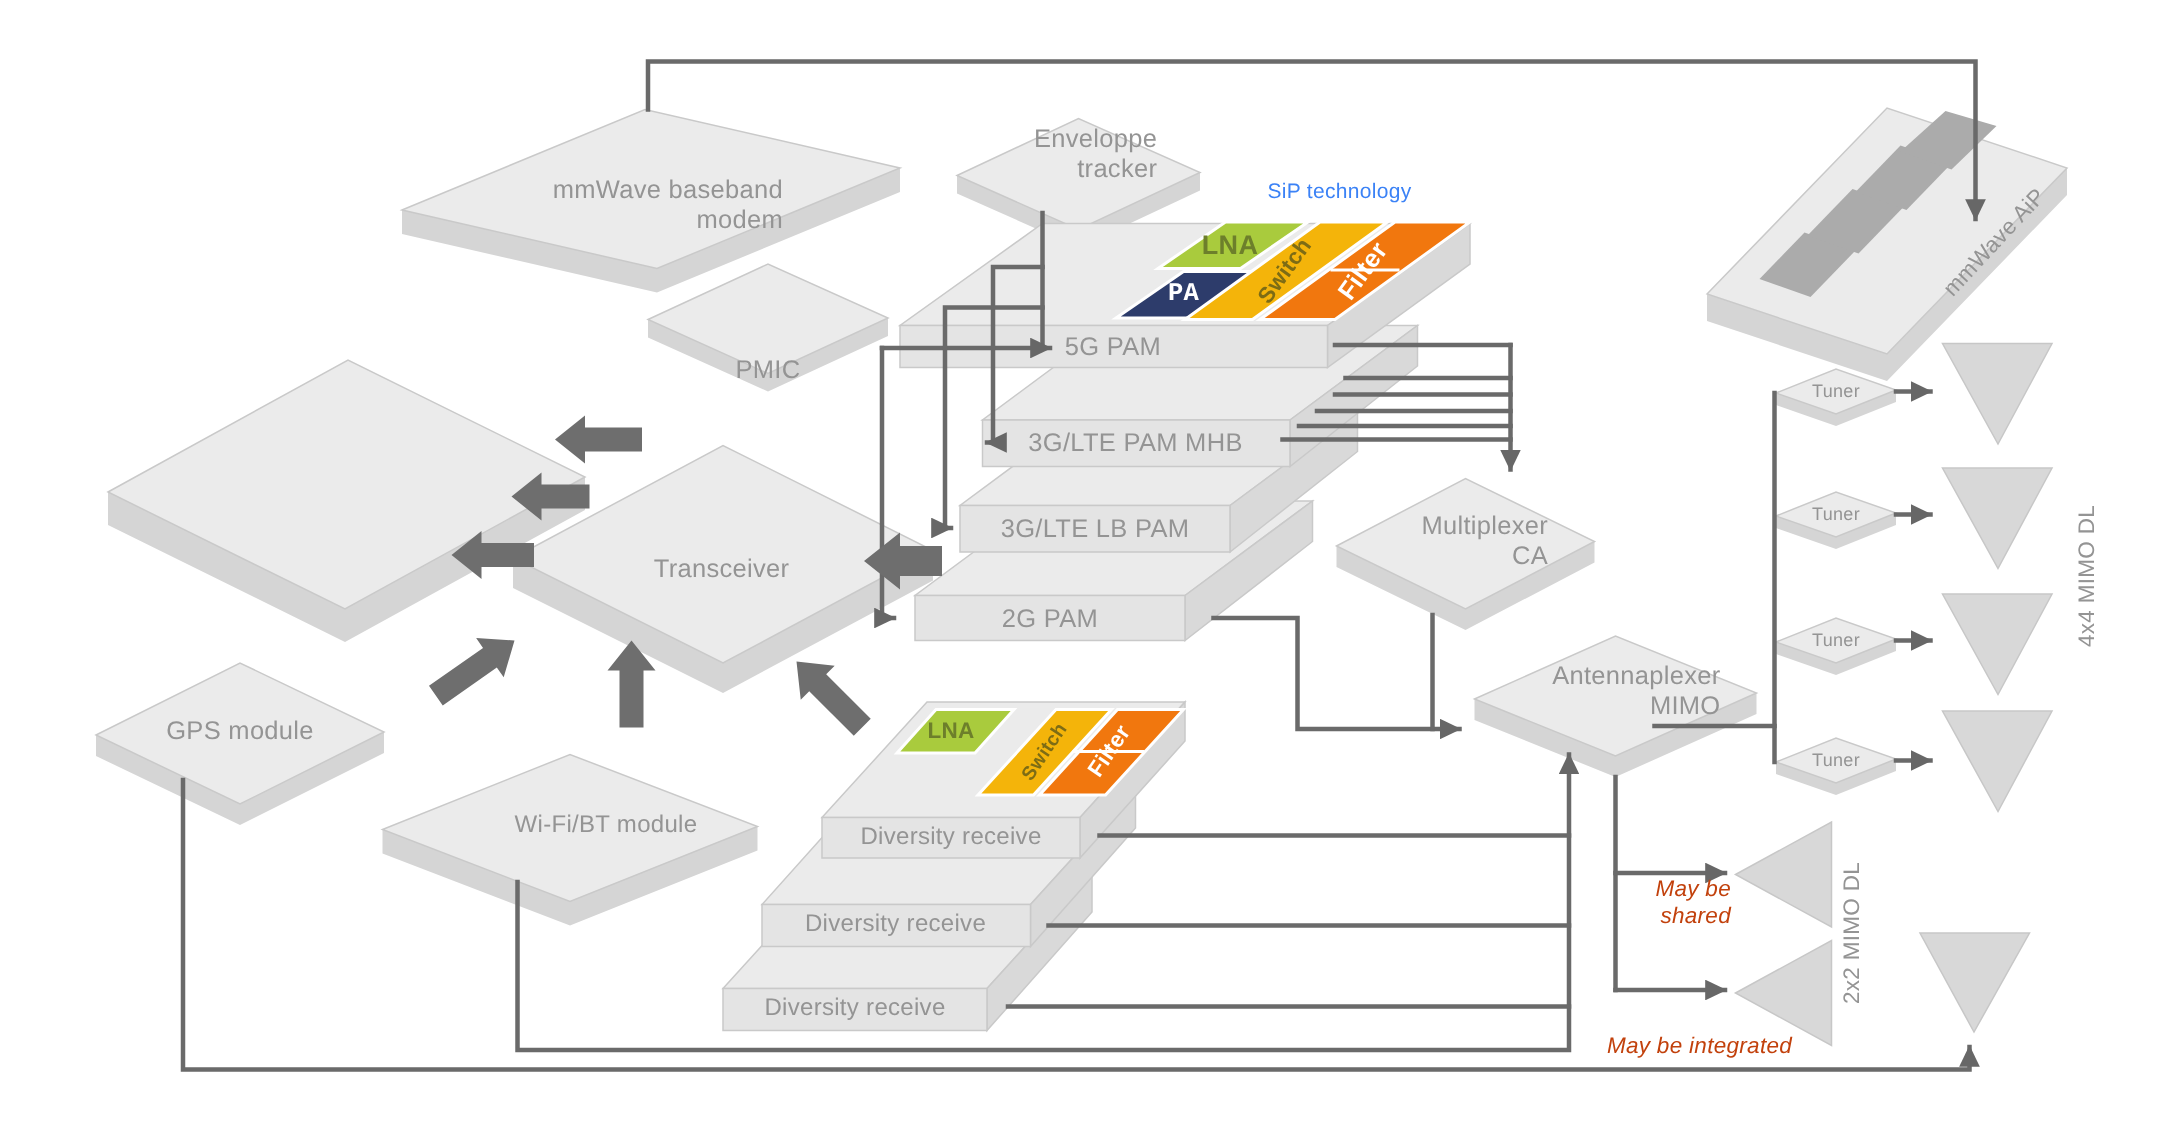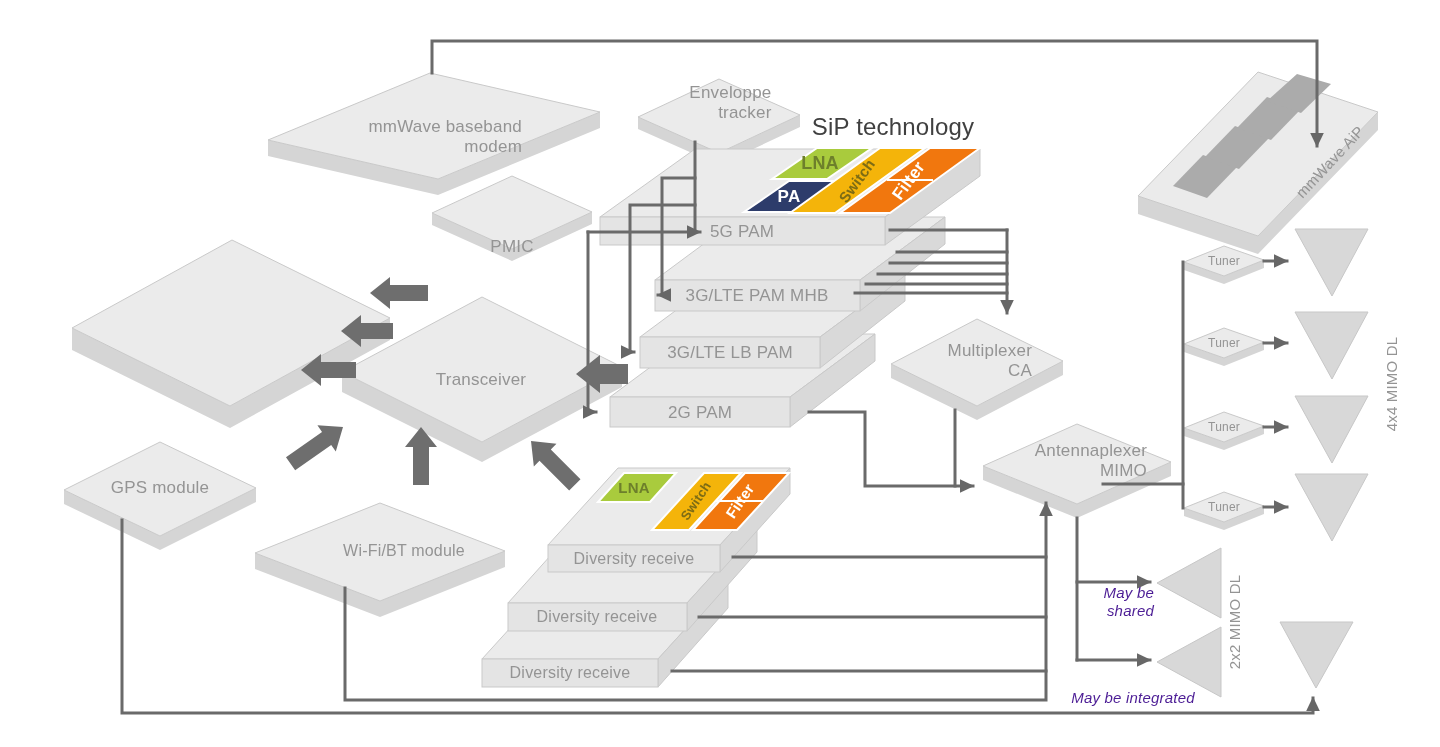--- a/index.html
+++ b/index.html
@@ -4,22 +4,22 @@
 <style>
   html,body{margin:0;padding:0;background:#ffffff;}
   .stage{position:relative;width:1440px;height:747px;background:#ffffff;overflow:hidden;
          font-family:"Liberation Sans", sans-serif;}
   svg{position:absolute;left:0;top:0;}
   .labels{position:absolute;left:0;top:0;width:100%;height:100%;pointer-events:none;}
   .lbl{position:absolute;transform:translate(-50%,-50%);color:#949494;font-size:17px;
        line-height:1.18;text-align:center;white-space:nowrap;letter-spacing:.2px;}
   .wrap{white-space:normal;text-align:right;}
   .small{font-size:12px;}
-  .note{font-style:italic;font-size:15px;color:#4c1d95;}
-  .sip-title{font-size:24px;color:#404040;}
+  .note{font-style:italic;font-size:15px;color:#c2410c;}
+  .sip-title{font-size:14px;color:#3b82f6;}
   .chip-lbl{font-size:18px;font-weight:bold;}
   .rot90{transform:translate(-50%,-50%) rotate(-90deg);}
 </style>
 </head>
 <body>
 
 <div class="stage">
 
 <svg width="1440" height="747" viewBox="0 0 1440 747">
   <defs>
@@ -232,21 +232,21 @@
   <div class="lbl" style="left:570px;top:673px;font-size:16px;">Diversity receive</div>
 
   <div class="lbl rot90" style="left:1392px;top:384px;font-size:15px;">4x4 MIMO DL</div>
   <div class="lbl rot90" style="left:1235px;top:622px;font-size:15px;">2x2 MIMO DL</div>
   <div class="lbl" style="left:1330px;top:162px;font-size:15px;transform:translate(-50%,-50%) rotate(-47deg);">mmWave AiP</div>
 
   <div class="lbl note wrap" style="left:1114px;top:602px;width:80px;">May be shared</div>
   <div class="lbl note" style="left:1133px;top:698px;">May be integrated</div>
 
   <div class="lbl chip-lbl" style="left:820px;top:164px;color:#6d7f2b;">LNA</div>
-  <div class="lbl chip-lbl" style="left:789px;top:197px;color:#ffffff;font-size:17px;">PA</div>
+  <div class="lbl chip-lbl" style="left:789px;top:197px;color:#ffffff;font-size:17px;font-family:Liberation Mono, monospace;">PA</div>
   <div class="lbl chip-lbl" style="left:857px;top:181px;color:#7d6c15;font-size:15px;transform:translate(-50%,-50%) rotate(-54deg);">Switch</div>
   <div class="lbl chip-lbl" style="left:909px;top:181px;color:#ffffff;font-size:17px;transform:translate(-50%,-50%) rotate(-54deg);">Filter</div>
 
   <div class="lbl chip-lbl" style="left:634px;top:488px;color:#6d7f2b;font-size:15px;">LNA</div>
   <div class="lbl chip-lbl" style="left:696px;top:501px;color:#7d6c15;font-size:13px;transform:translate(-50%,-50%) rotate(-56deg);">Switch</div>
   <div class="lbl chip-lbl" style="left:740px;top:501px;color:#ffffff;font-size:15px;transform:translate(-50%,-50%) rotate(-56deg);">Filter</div>
 </div>
 
 </div>
 

